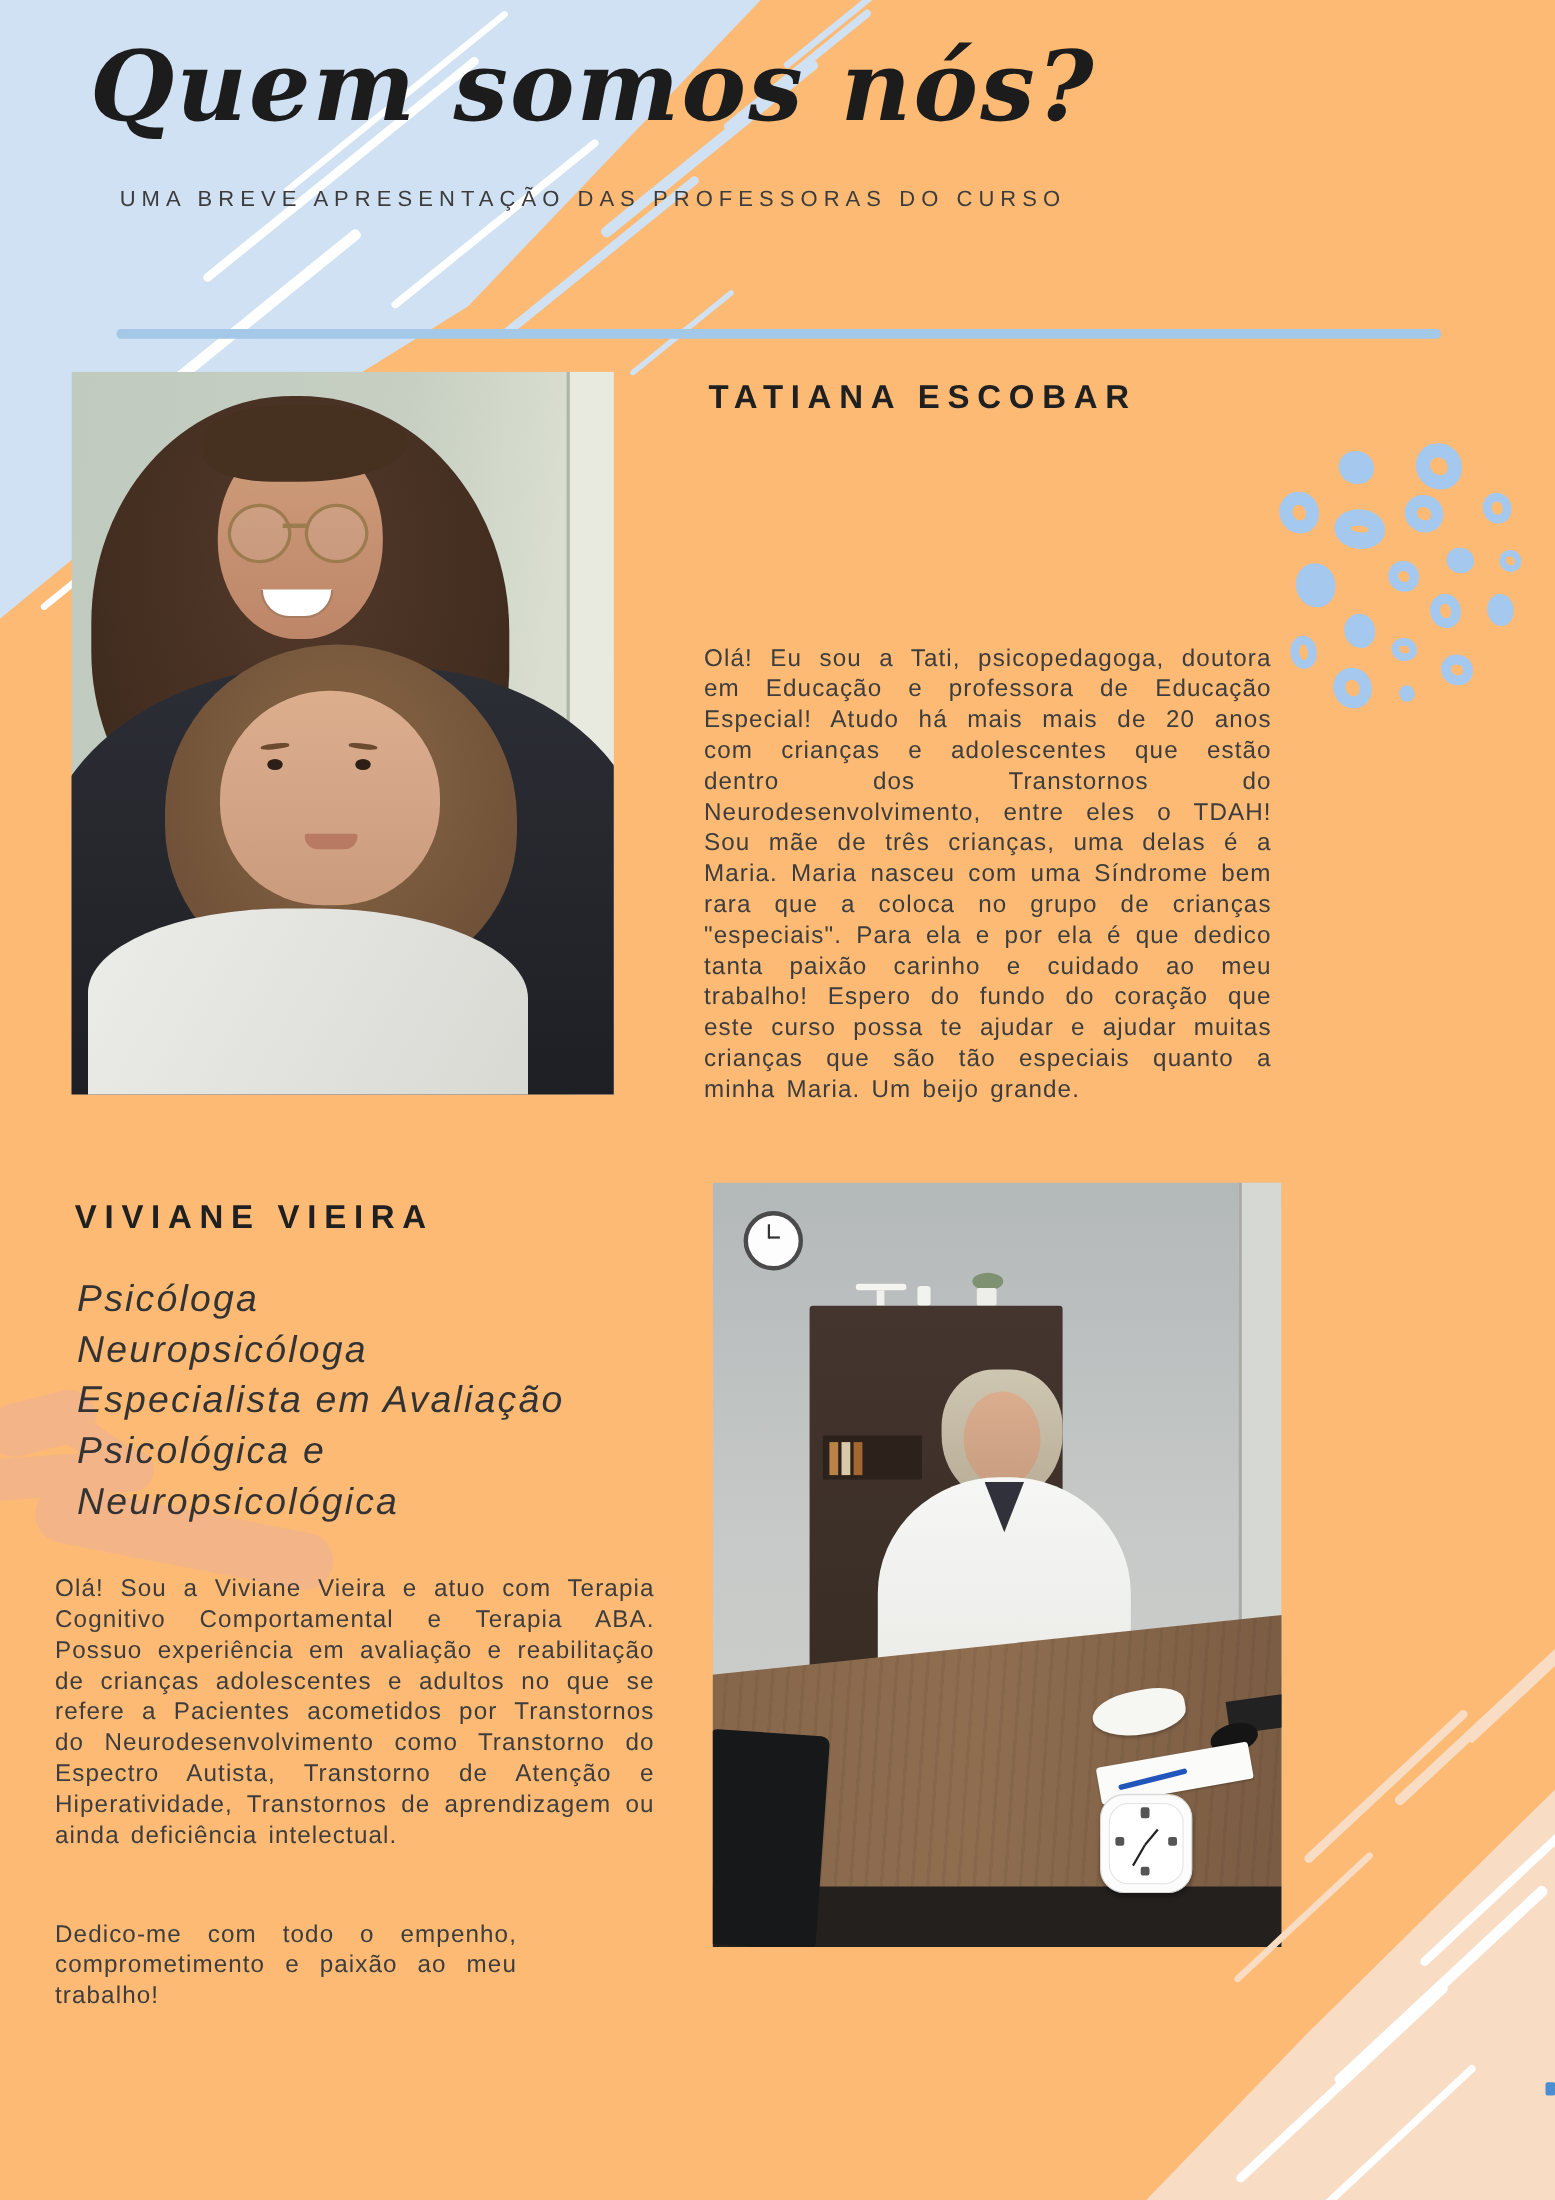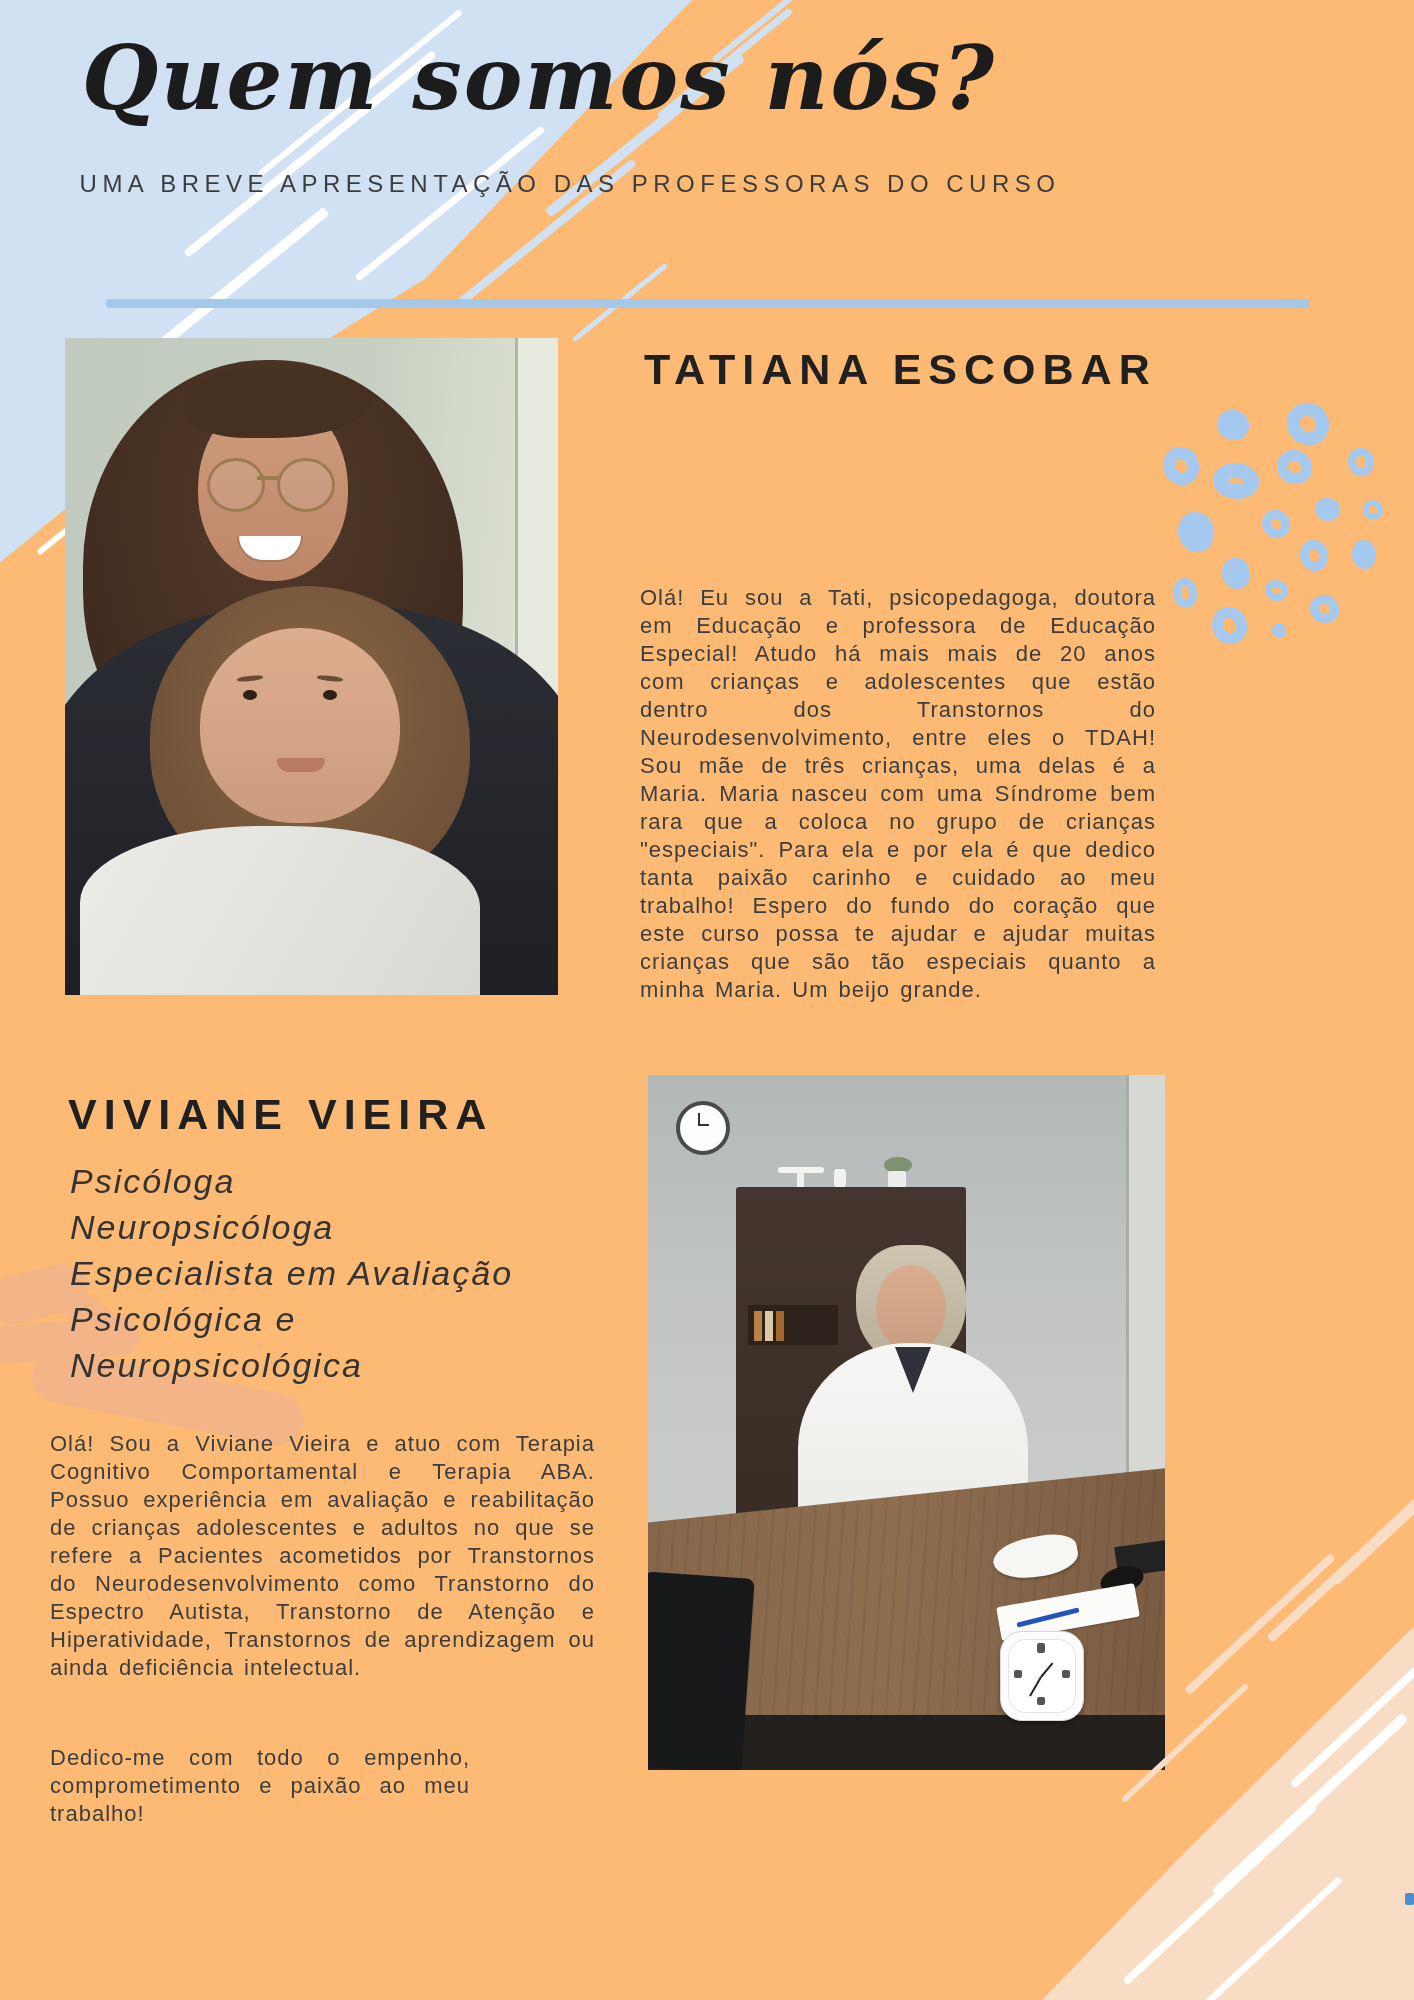--- a/index.html
+++ b/index.html
@@ -10,29 +10,29 @@
   }
   .abs{position:absolute;}
   
   .title{
     left:0;top:26px;width:1078px;text-align:center;
     font-family:"DejaVu Serif",serif;font-style:italic;font-weight:700;
     font-size:88px;color:#1c1c1c;letter-spacing:2px;line-height:1.2;
   }
   .subtitle{
     left:0;top:170px;width:1078px;text-align:center;
-    font-size:24px;letter-spacing:5.5px;color:#3c3c3c;font-weight:400;padding-left:31px;
+    font-size:20px;letter-spacing:5.5px;color:#3c3c3c;font-weight:400;
   }
   .rule{
     left:106px;top:299px;width:1204px;height:9px;
     background:var(--accent-blue-line,#a3c8e8);border-radius:4px;
   }
   
   .prof-name{
-    font-size:43px;font-weight:700;letter-spacing:7px;color:#202020;white-space:nowrap;
+    font-size:30px;font-weight:700;letter-spacing:7px;color:#202020;white-space:nowrap;
   }
   .roles{font-size:34px;font-style:italic;color:#333;line-height:46px;letter-spacing:2px;}
   .bio{
     font-size:22px;line-height:28px;text-align:justify;color:#3d3d3d;
     letter-spacing:1px;word-spacing:3px;
   }
   
   .brush-tl{
     left:0;top:0;width:760px;height:580px;
     background:var(--accent-blue-light,#cfe1f3);

